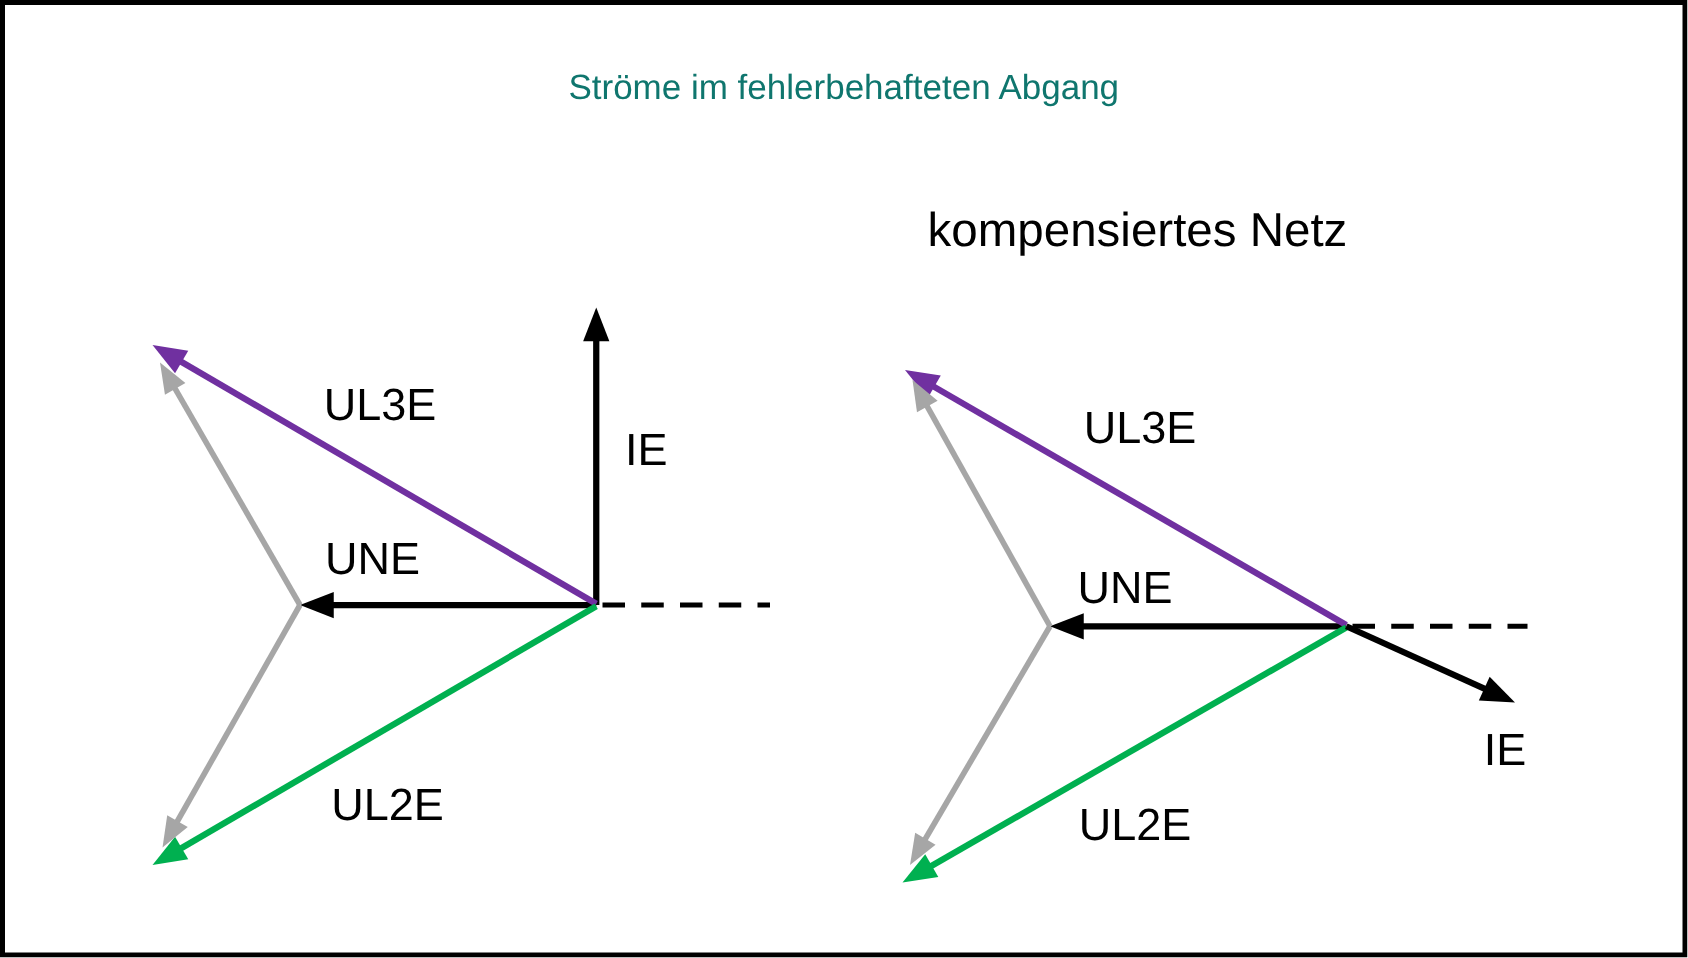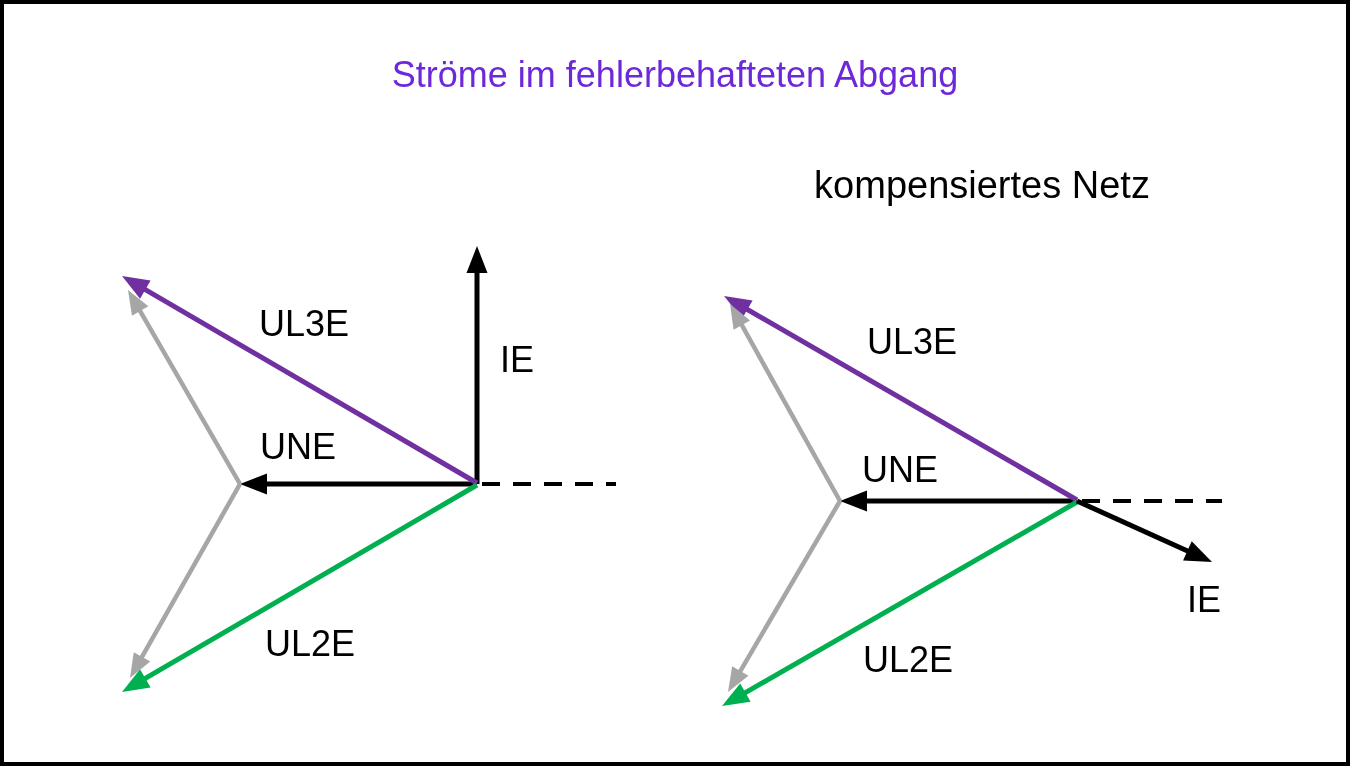--- a/index.html
+++ b/index.html
@@ -15,34 +15,34 @@
     box-sizing: border-box;
     border: 4px solid #000000;
     background: #ffffff;
     overflow: hidden;
   }
   .title {
     position: absolute;
     top: 50px;
     left: 50%;
     transform: translateX(-50%);
-    font-size: 36px;
-    color: #6d28d9;
+    font-size: 28px;
+    color: #0f766e;
     white-space: nowrap;
   }
   .subtitle {
     position: absolute;
     top: 160px;
     transform: translateX(-50%);
     font-size: 38px;
     color: #000000;
     white-space: nowrap;
   }
   .subtitle.left  { left: 350px; }
-  .subtitle.right { left: 978px; }
+  .subtitle.right { left: 906px; }
   svg.diagram {
     position: absolute;
     top: 0;
     left: 0;
     width: 1350px;
     height: 766px;
   }
   svg text {
     font-family: "Liberation Sans", sans-serif;
     fill: #000000;

